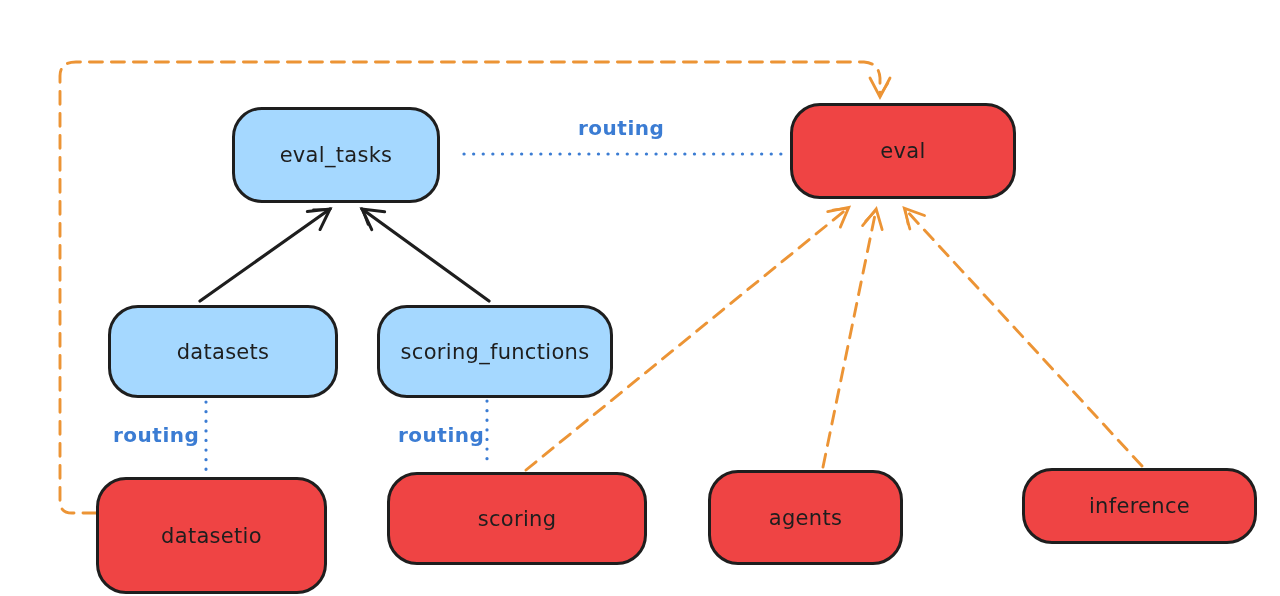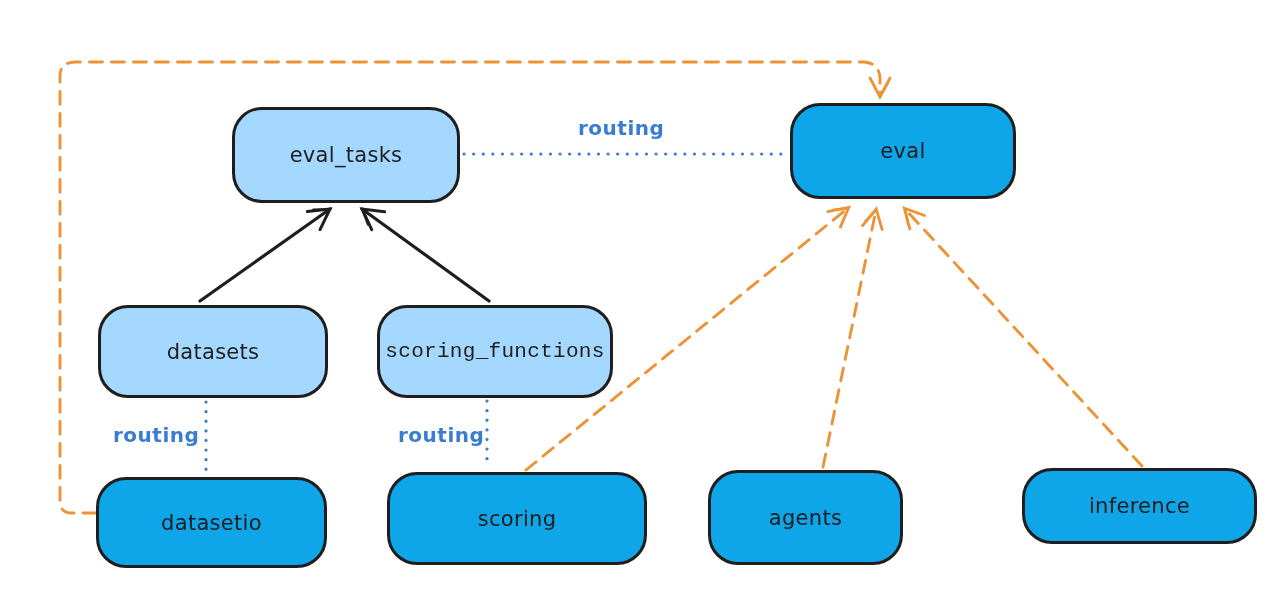--- a/index.html
+++ b/index.html
@@ -22,21 +22,21 @@
     border: 3px solid #1e1e1e;
     border-radius: 30px;
     display: flex;
     align-items: center;
     justify-content: center;
     font-size: 21px;
     color: #1e1e1e;
     letter-spacing: 0.3px;
   }
   .node.blue  { background: #a5d8ff; }
-  .node.green { background: #0ea5e9; }
+  .node.green { background: #ef4444; }
   .edge-label {
     position: absolute;
     color: #3b7cd3;
     font-size: 20px;
     font-weight: 700;
     letter-spacing: 0.5px;
     text-align: right;
   }
 </style>
 </head>
@@ -62,37 +62,37 @@
     <path d="M 464,154 L 786,154" fill="none" stroke="#3b7cd3" stroke-width="3.2" stroke-linecap="round" stroke-dasharray="0.1 9.5"></path>
     <path d="M 206,402 L 206,473" fill="none" stroke="#3b7cd3" stroke-width="3.2" stroke-linecap="round" stroke-dasharray="0.1 9.5"></path>
     <path d="M 487,401 L 487,468" fill="none" stroke="#3b7cd3" stroke-width="3.2" stroke-linecap="round" stroke-dasharray="0.1 9.5"></path>
 
     <path d="M 96,513 L 72,513 Q 60,513 60,501 L 60,76 Q 60,62 76,62 L 864,62 Q 879,63 880,78 L 880,96" fill="none" stroke="#ec9435" stroke-width="2.9" stroke-linecap="round" stroke-dasharray="13 9" marker-end="url(#arrowOrange)"></path>
     <path d="M 526,470 L 848,208" fill="none" stroke="#ec9435" stroke-width="2.9" stroke-linecap="round" stroke-dasharray="13 9" marker-end="url(#arrowOrange)"></path>
     <path d="M 823,467 L 876,210" fill="none" stroke="#ec9435" stroke-width="2.9" stroke-linecap="round" stroke-dasharray="13 9" marker-end="url(#arrowOrange)"></path>
     <path d="M 1142,466 L 905,209" fill="none" stroke="#ec9435" stroke-width="2.9" stroke-linecap="round" stroke-dasharray="13 9" marker-end="url(#arrowOrange)"></path>
   </svg>
 
-  <div class="node blue" style="left:232px; top:107px; width:228px; height:96px;">
+  <div class="node blue" style="left:232px; top:107px; width:208px; height:96px;">
     <span>eval_tasks</span>
   </div>
 
   <div class="node green" style="left:790px; top:103px; width:226px; height:96px;">
     <span>eval</span>
   </div>
 
-  <div class="node blue" style="left:98px; top:305px; width:230px; height:93px;">
+  <div class="node blue" style="left:108px; top:305px; width:230px; height:93px;">
     <span>datasets</span>
   </div>
 
-  <div class="node blue" style="left:377px; top:305px; width:236px; height:93px;font-family:Liberation Mono, monospace;">
+  <div class="node blue" style="left:377px; top:305px; width:236px; height:93px;">
     <span>scoring_functions</span>
   </div>
 
-  <div class="node green" style="left:96px; top:477px; width:231px; height:91px;">
+  <div class="node green" style="left:96px; top:477px; width:231px; height:117px;">
     <span>datasetio</span>
   </div>
 
   <div class="node green" style="left:387px; top:472px; width:260px; height:93px;">
     <span>scoring</span>
   </div>
 
   <div class="node green" style="left:708px; top:470px; width:195px; height:95px;">
     <span>agents</span>
   </div>

